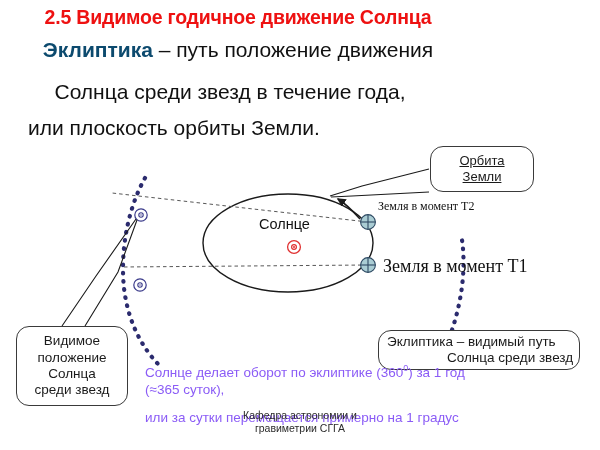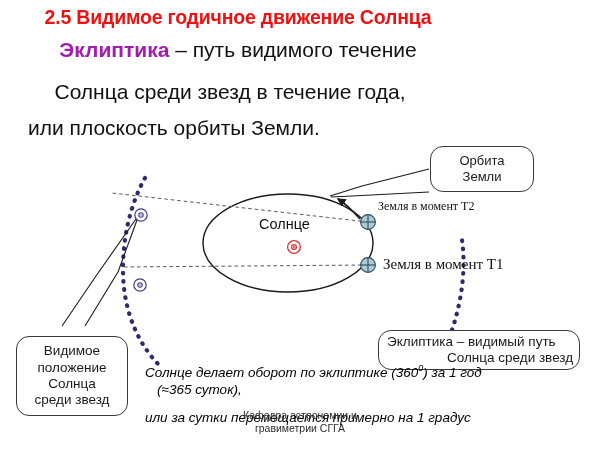--- a/index.html
+++ b/index.html
@@ -23,21 +23,21 @@
   #title-main{
     left:0;right:0;top:6px;
     font-size:19.5px;
     letter-spacing:-0.2px;
   }
   #subtitle-row1{
     position:absolute;left:0;right:0;top:38px;
     text-align:center;font-size:21px;white-space:nowrap;
     color:#111111;font-weight:normal;
   }
-  #subtitle-row1 .kw{color:#a21caf;font-weight:bold;}
+  #subtitle-row1 .kw{color:#0c4a6e;font-weight:bold;}
   #subtitle-row2{
     position:absolute;left:0;right:16px;top:80px;
     text-align:center;font-size:21px;white-space:nowrap;color:#111111;
   }
   #subtitle-row3{
     position:absolute;left:28px;top:116px;
     text-align:left;font-size:21px;white-space:nowrap;color:#111111;
   }
 
   
@@ -54,25 +54,25 @@
     display:flex;
     align-items:center;
     justify-content:center;
     text-align:center;
     line-height:1.22;
     font-family:"Liberation Sans", sans-serif;
   }
   #callout-orbit{
     left:430px;top:146px;width:104px;height:46px;
     font-size:13px;
+    text-decoration:underline;
   }
   #callout-apparent{
     left:16px;top:326px;width:112px;height:80px;
     font-size:13.5px;
-    margin-top:10px;
   }
   #callout-ecliptic{
     left:378px;top:330px;width:202px;height:40px;
     font-size:13.5px;
     justify-content:flex-start;
     padding-left:8px;
     text-align:left;
   }
   .callout span{display:block;}
 
@@ -82,35 +82,34 @@
     white-space:nowrap;
     color:#111111;
     font-family:"Liberation Sans", sans-serif;
   }
   #label-sun{left:259px;top:216px;font-size:14.5px;}
   #label-earth-t2{
     left:378px;top:199px;font-size:12px;
     font-family:"Liberation Serif", serif;
   }
   #label-earth-t1{
-    left:383px;top:256px;font-size:15px;
+    left:383px;top:256px;font-size:18px;
     font-family:"Liberation Serif", serif;
   }
 
   
   .body-text{
     position:absolute;
-    color:#000000;
+    color:#8b5cf6;
     font-size:13.5px;
     white-space:nowrap;
     font-family:"Liberation Sans", sans-serif;
-    font-style:italic;
   }
   #body-line1{left:145px;top:363px;}
-  #body-line2{left:145px;top:382px;margin-left:12px;}
+  #body-line2{left:145px;top:382px;}
   #body-line3{left:145px;top:410px;}
   sup{font-size:9px;vertical-align:super;}
 
   
   #watermark{
     position:absolute;
     left:175px;top:409px;width:250px;
     text-align:center;
     font-size:10.5px;
     color:#2b2b2b;
@@ -120,21 +119,21 @@
   #watermark span{display:block;}
 </style>
 </head>
 <body>
 
 <div id="stage">
 
   <div id="title-main" class="title-line">2.5 Видимое годичное движение Солнца</div>
 
   <div id="subtitle-row1">
-    <span class="kw">Эклиптика</span><span> – путь видимого течение</span>
+    <span class="kw">Эклиптика</span><span> – путь положение движения</span>
   </div>
 
   <div id="subtitle-row2">Солнца среди звезд в течение года,</div>
 
   <div id="subtitle-row3">или плоскость орбиты Земли.</div>
 
   <svg id="diagram" viewBox="0 0 600 450">
     <defs>
       <marker id="arrowhead" markerWidth="7" markerHeight="7" refX="5" refY="3" orient="auto">
         <path d="M0,0 L6,3 L0,6 z" fill="#1a1a1a"></path>

